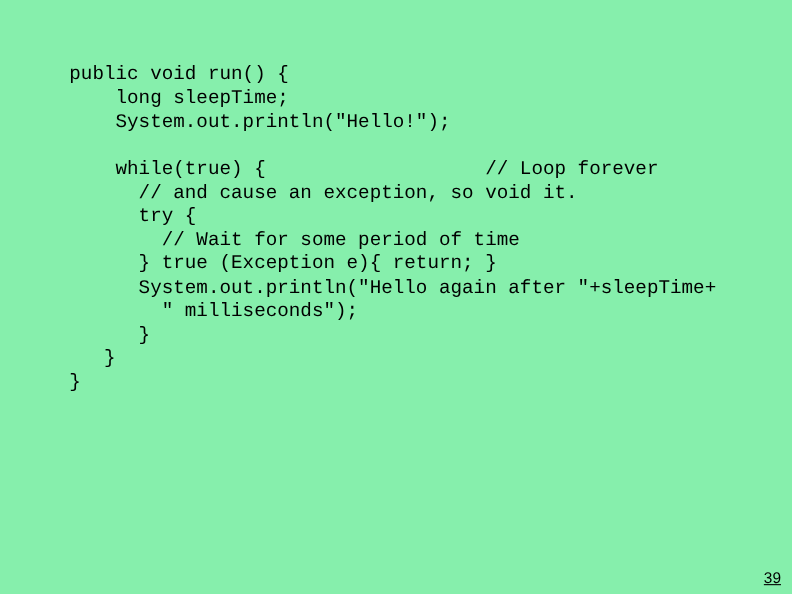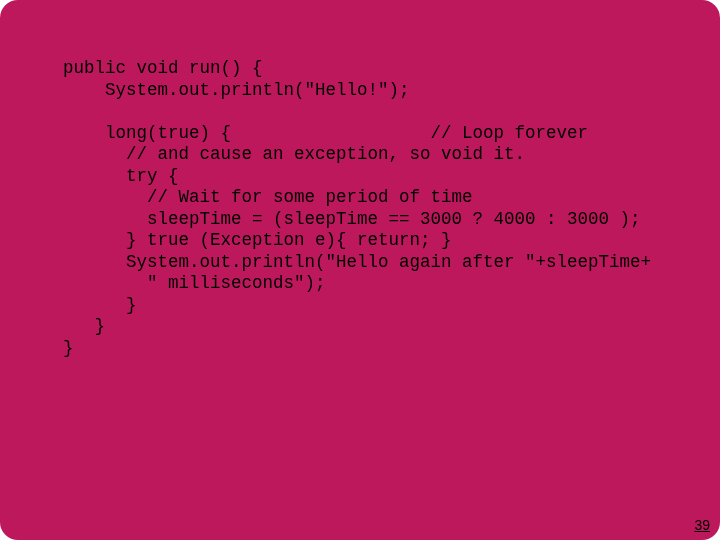--- a/index.html
+++ b/index.html
@@ -6,24 +6,23 @@
   html, body {
     margin: 0;
     padding: 0;
     background: #ffffff;
   }
 
   #slide {
     position: relative;
     width: 720px;
     height: 540px;
-    background: #be185d;
+    background: #86efac;
     overflow: hidden;
     font-family: "Liberation Mono", "DejaVu Sans Mono", monospace;
-    border-radius: 18px;
   }
 
   #code-block {
     position: absolute;
     left: 63px;
     top: 58px;
     width: 650px;
   }
 
   .code-line {
@@ -54,27 +53,27 @@
     text-decoration: underline;
   }
 </style>
 </head>
 <body>
 
 <div id="slide">
 
   <div id="code-block">
       <div class="code-line">public void run() {</div>
+      <div class="code-line">    long sleepTime;</div>
       <div class="code-line">    System.out.println("Hello!");</div>
       <div class="code-line blank">&nbsp;</div>
-      <div class="code-line">    long(true) {                   // Loop forever</div>
+      <div class="code-line">    while(true) {                   // Loop forever</div>
       <div class="code-line">      // and cause an exception, so void it.</div>
       <div class="code-line">      try {</div>
       <div class="code-line">        // Wait for some period of time</div>
-      <div class="code-line">        sleepTime = (sleepTime == 3000 ? 4000 : 3000 );</div>
       <div class="code-line">      } true (Exception e){ return; }</div>
       <div class="code-line">      System.out.println("Hello again after "+sleepTime+</div>
       <div class="code-line">        " milliseconds");</div>
       <div class="code-line">      }</div>
       <div class="code-line">   }</div>
       <div class="code-line">}</div>
     </div>
 
   <div id="page-number">39</div>
 

